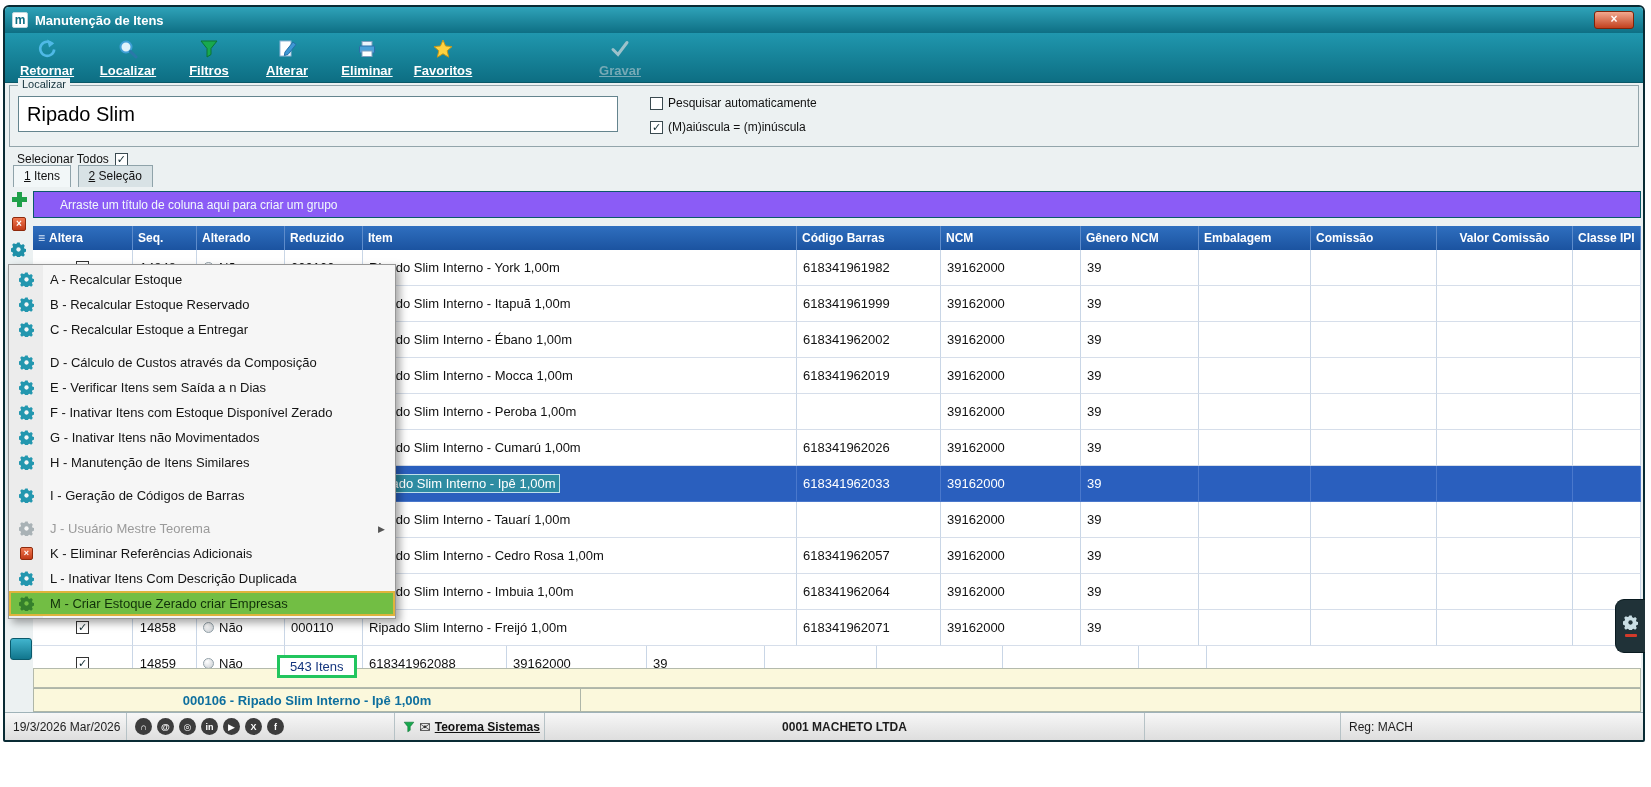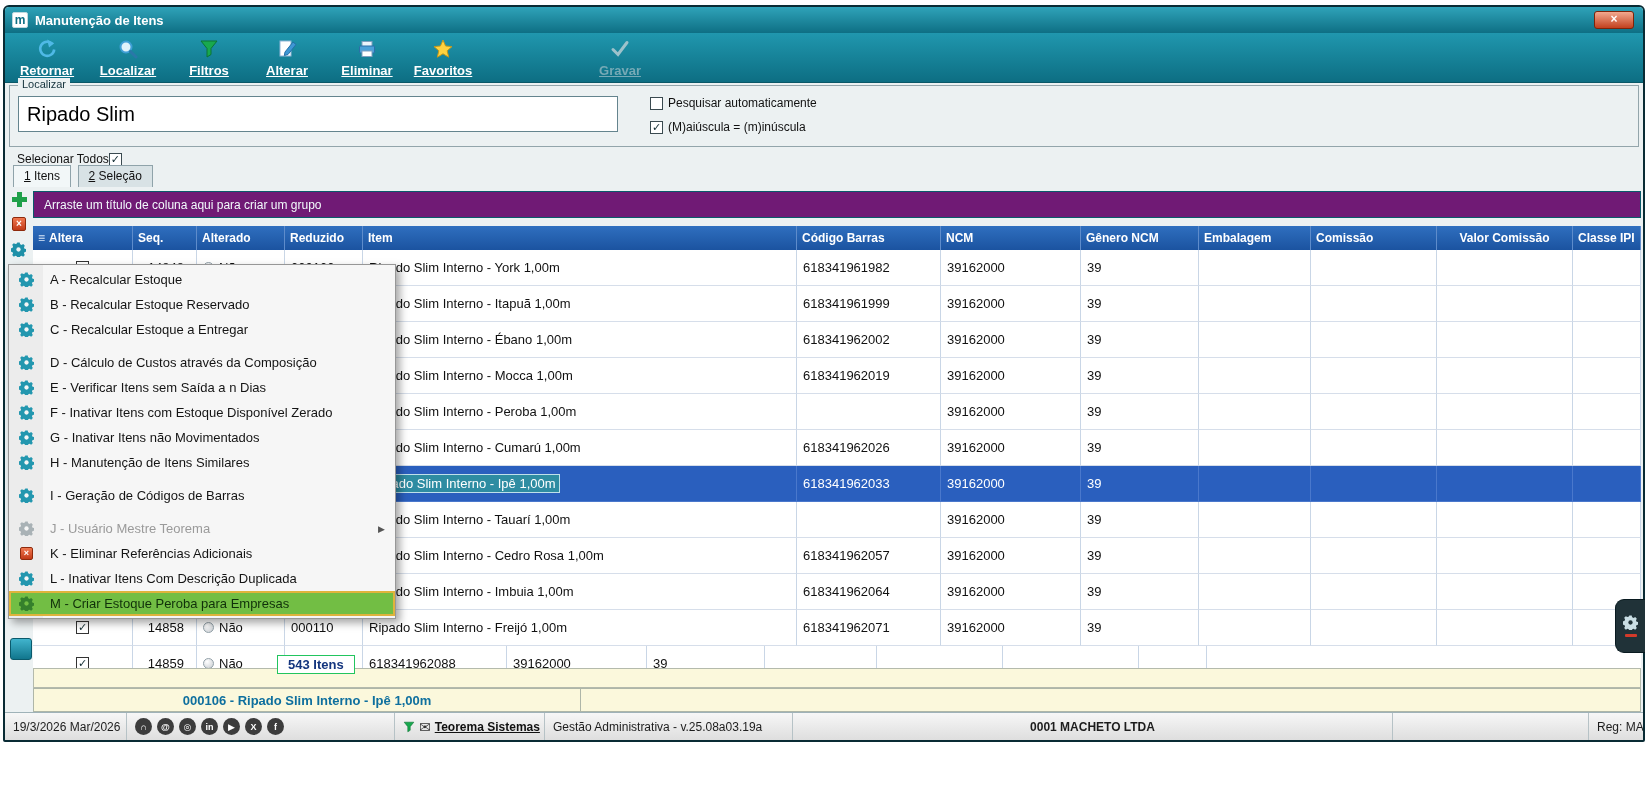--- a/index.html
+++ b/index.html
@@ -20,51 +20,51 @@
   .tlabel{color:#FFF;font-weight:bold;font-size:13px;text-decoration:underline;white-space:nowrap}
   .tbtn.disabled .tlabel{color:#76AAB6}
 
   
   .search-group{position:absolute;left:4px;top:78px;width:1630px;height:62px;border:1px solid #93A5AB}
   .group-label{position:absolute;left:8px;top:-8px;background:#ECF1F2;padding:0 4px;font-size:11px;color:#14323C}
   .search-input{position:absolute;left:8px;top:10px;width:600px;height:36px;border:1px solid #64848E;background:#FFF;font-size:20px;padding:0 8px;color:#000}
   .cbrow{position:absolute;left:640px;display:flex;align-items:center;gap:5px;font-size:12px;color:#111;white-space:nowrap}
   .checkbox{width:13px;height:13px;border:1px solid #3A4A50;background:#FFF;font-size:11px;line-height:11px;text-align:center;color:#102A30;flex:none}
 
-  .select-all{position:absolute;left:12px;top:145px;display:flex;align-items:center;font-size:12px;color:#111}
+  .select-all{position:absolute;left:12px;top:145px;display:flex;align-items:center;gap:6px;font-size:12px;color:#111}
 
   
   .tabs{position:absolute;left:8px;top:158px;height:22px}
   .tab{display:inline-block;padding:3px 10px 4px;font-size:12px;color:#111;border:1px solid #8FA3AA;border-bottom:none;background:#D8E2E5;margin-right:2px;cursor:pointer}
   .tab::first-letter{text-decoration:underline}
   .tab.active{background:#F2F7F8;font-weight:normal;position:relative;z-index:2}
 
   
   .side-ic{position:absolute;cursor:pointer}
   .red-del{width:14px;height:14px;background:linear-gradient(#F07850,#C23A18);border:1px solid #8E2A0C;border-radius:2px;color:#FFF;font-size:10px;font-weight:bold;text-align:center;line-height:12px}
   .side-teal{width:22px;height:22px;background:linear-gradient(#41B4CD,#11768D);border:1px solid #0A5A6C;border-radius:3px}
 
   
-  .group-band{position:absolute;left:28px;top:184px;width:1608px;height:27px;background:#701a75;border:1px solid #0A5A6A;color:#F2FAFC;font-size:12px;display:flex;align-items:center;padding-left:10px}
+  .group-band{position:absolute;left:28px;top:184px;width:1608px;height:27px;background:#8b5cf6;border:1px solid #0A5A6A;color:#F2FAFC;font-size:12px;display:flex;align-items:center;padding-left:26px}
   .grid-header{position:absolute;left:28px;top:219px;width:1608px;height:24px;display:flex;background:linear-gradient(#2F6FBF,#1B53A0);overflow:hidden}
   .hcell{flex:0 0 auto;height:24px;display:flex;align-items:center;gap:4px;padding:0 5px;color:#FFF;font-weight:bold;font-size:12px;border-right:1px solid #5E8CCB;white-space:nowrap;overflow:hidden;cursor:pointer}
   .hgrip{font-size:12px;color:#D8E6F8}
   .grid-body{position:absolute;left:28px;top:243px;width:1608px;height:418px;overflow:hidden;background:#FFF}
   .grow{display:flex;height:36px;width:1608px}
   .cell{flex:0 0 auto;height:36px;display:flex;align-items:center;padding:0 6px;font-size:13px;color:#111;background:#FFF;border-right:1px solid #C9D6E6;border-bottom:1px solid #D6DEEA;white-space:nowrap;overflow:hidden}
   .c-altera{justify-content:center}
-  .c-seq{justify-content:flex-end;padding-right:12px}
+  .c-seq{justify-content:flex-end;padding-right:20px}
   .cb{width:13px;height:13px;border:1px solid #333;background:#FFF;font-size:11px;line-height:11px;text-align:center;color:#102A30}
   .radio{width:11px;height:11px;border-radius:50%;border:1px solid #92A0A8;background:radial-gradient(circle at 35% 30%,#FFF,#C6CBD0);margin-right:5px;flex:none}
   .grow.selected .cell{background:#2A5FBE;color:#FFF;border-right-color:#4A78CC;border-bottom-color:#4A78CC}
   .grow.selected .item-text{background:#2E8CA2;box-shadow:0 0 0 1px #BFE0EA;padding:1px 3px}
 
   
   .grid-footer{position:absolute;left:28px;top:661px;width:1608px;height:20px;background:#FBF8DC;border:1px solid #B4BAAC;z-index:5}
-  .count-box{position:absolute;left:272px;top:648px;background:#FFF;border:1px solid #22c55e;color:#14357E;font-weight:bold;font-size:13px;padding:1px 10px;z-index:6}
+  .count-box{position:absolute;left:272px;top:648px;background:#FFF;border:3px solid #22c55e;color:#14357E;font-weight:normal;font-size:13px;padding:1px 10px;z-index:6}
   .status-row{position:absolute;left:28px;top:681px;width:1608px;height:24px;display:flex;z-index:5}
   .status-cell-left{width:548px;background:#FBF8DC;border:1px solid #AEB6A8;color:#0E6F9E;font-weight:bold;font-size:13px;display:flex;align-items:center;justify-content:center;white-space:nowrap;overflow:hidden}
   .status-cell-right{flex:1;background:#FBF8DC;border:1px solid #AEB6A8;border-left:none}
 
   
   .bottom-bar{position:absolute;left:0;top:705px;width:100%;height:28px;background:linear-gradient(#F7F7F7,#DEDEDE);border-top:1px solid #9FB2B8;display:flex;align-items:flex-end;font-size:12px;color:#1D1D1D;z-index:7}
   .bb-sec{height:100%;display:flex;align-items:center;padding:0 8px;border-right:1px solid #B6C2C6;white-space:nowrap;overflow:hidden}
   .bb-icons{gap:5px}
   .soc{width:17px;height:17px;border-radius:50%;background:#3C3C3C;color:#FFF;font-size:9px;font-weight:bold;display:inline-flex;align-items:center;justify-content:center;cursor:pointer;flex:none}
   .brand-link{font-weight:bold;text-decoration:underline;color:#111;cursor:pointer}
@@ -568,21 +568,21 @@
         </span>
         <span>L - Inativar Itens Com Descrição Duplicada</span>
       </div>
       <div class="mitem highlight">
         <span class="micon">
           <svg width="15" height="15" viewBox="0 0 16 16">
             <path fill="#35802C" d="M6.7.6h2.6l.4 1.9c.55.15 1.07.37 1.55.65l1.75-.95 1.75 1.75-.95 1.75c.28.48.5 1 .65 1.55l1.9.4v2.6l-1.9.4a6.2 6.2 0 0 1-.65 1.55l.95 1.75-1.75 1.75-1.75-.95c-.48.28-1 .5-1.55.65l-.4 1.9H6.7l-.4-1.9a6.2 6.2 0 0 1-1.55-.65l-1.75.95-1.75-1.75.95-1.75a6.2 6.2 0 0 1-.65-1.55l-1.9-.4V6.7l1.9-.4c.15-.55.37-1.07.65-1.55l-.95-1.75 1.75-1.75 1.75.95c.48-.28 1-.5 1.55-.65z"></path>
             <circle cx="8" cy="8" r="2.3" fill="#72BE44"></circle>
           </svg>
         </span>
-        <span>M - Criar Estoque Peroba para Empresas</span>
+        <span>M - Criar Estoque Zerado criar Empresas</span>
       </div>
     </div>
 
   <div class="bottom-bar">
     <div class="bb-sec" style="width:122px">19/3/2026 Mar/2026</div>
     <div class="bb-sec bb-icons" style="width:268px" id="social-icons">
         <span class="soc">∩</span>
         <span class="soc">@</span>
         <span class="soc">◎</span>
         <span class="soc">in</span>
@@ -592,21 +592,20 @@
       </div>
     <div class="bb-sec" style="width:150px">
       <span style="display:flex">
           <svg width="12" height="12" viewBox="0 0 20 20">
             <path d="M2 2 H18 L12 9.5 V15.5 L8 18 V9.5 Z" fill="#18A94E" stroke="#0C7434"></path>
           </svg>
         </span>
       <span class="envelope">✉</span>
       <span class="brand-link">Teorema Sistemas</span>
     </div>
-    <div class="bb-sec" style="width:248px">Gestão Administrativa - v.25.08a03.19a</div>
     <div class="bb-sec bb-company" style="width:600px">0001 MACHETO LTDA</div>
     <div class="bb-sec" style="width:196px"></div>
     <div class="bb-sec bb-last" style="flex:1">Reg: MACH</div>
   </div>
 
   <div class="slide-tab">
     <span id="slide-gear" style="display:flex">
         <svg width="15" height="15" viewBox="0 0 16 16">
           <path fill="#C9DEE4" d="M6.7.6h2.6l.4 1.9c.55.15 1.07.37 1.55.65l1.75-.95 1.75 1.75-.95 1.75c.28.48.5 1 .65 1.55l1.9.4v2.6l-1.9.4a6.2 6.2 0 0 1-.65 1.55l.95 1.75-1.75 1.75-1.75-.95c-.48.28-1 .5-1.55.65l-.4 1.9H6.7l-.4-1.9a6.2 6.2 0 0 1-1.55-.65l-1.75.95-1.75-1.75.95-1.75a6.2 6.2 0 0 1-.65-1.55l-1.9-.4V6.7l1.9-.4c.15-.55.37-1.07.65-1.55l-.95-1.75 1.75-1.75 1.75.95c.48-.28 1-.5 1.55-.65z"></path>
           <circle cx="8" cy="8" r="2.3" fill="#203238"></circle>

